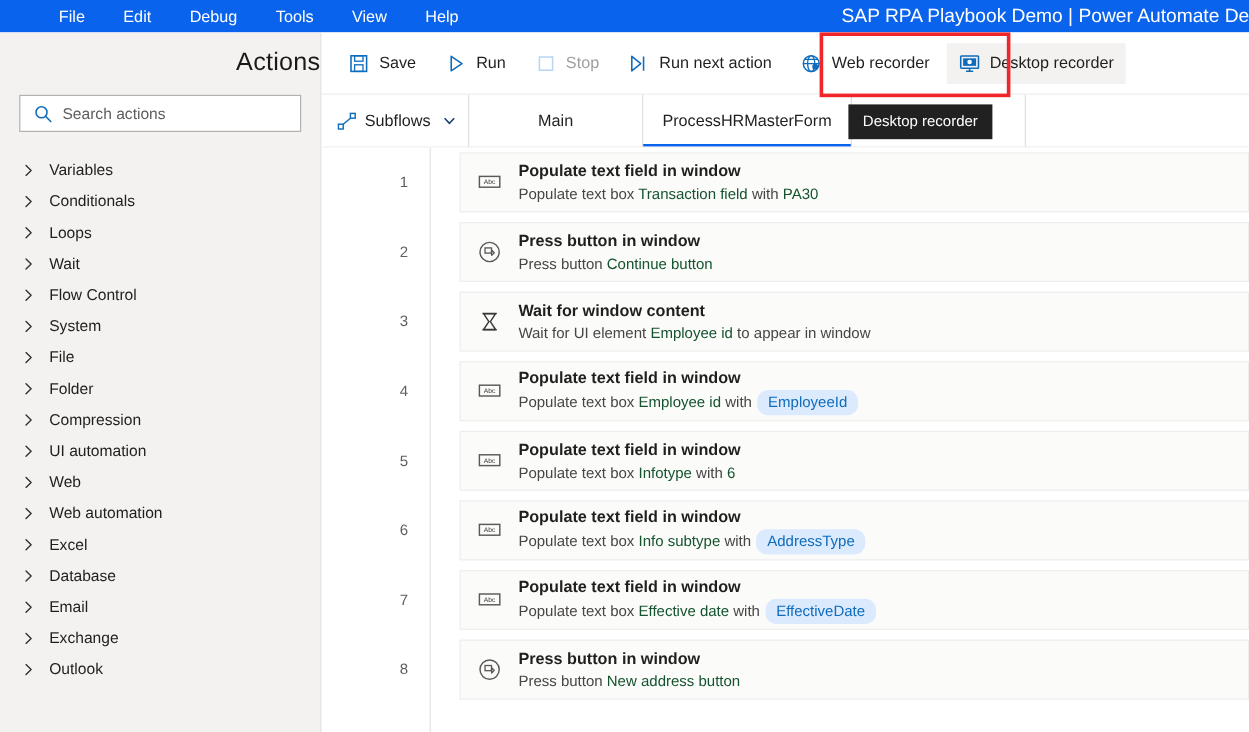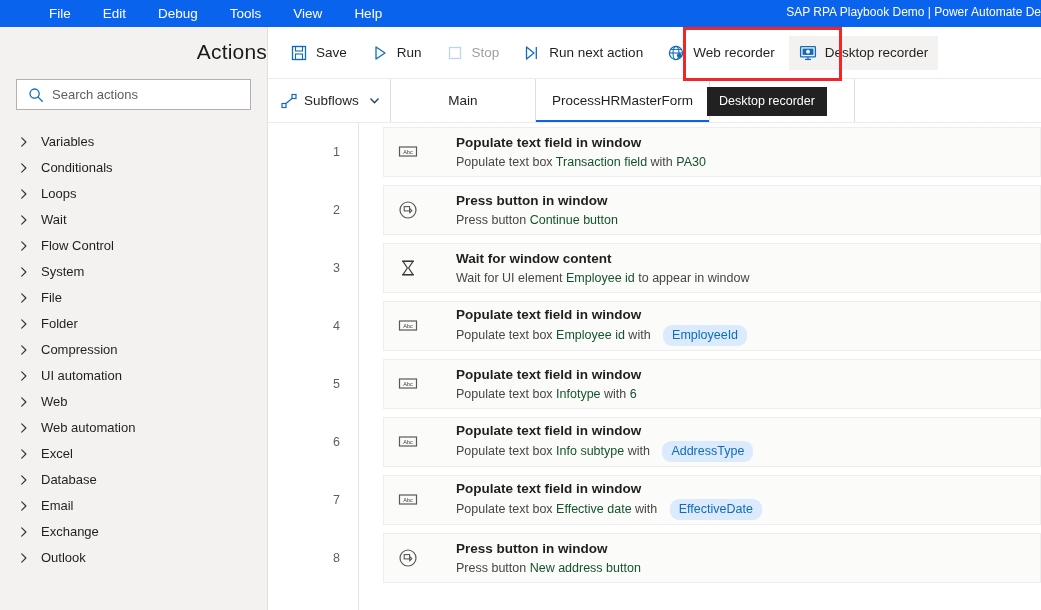--- a/index.html
+++ b/index.html
@@ -20,21 +20,21 @@
     color: #ffffff;
   }
   .menu-list { display: flex; align-items: center; margin-left: 38px; }
   .menu-item {
     font-size: 13.5px; color: #ffffff;
     padding: 3px 11px; margin-right: 10px;
     cursor: default; white-space: nowrap; line-height: 16px;
   }
   .title-text {
     position: absolute; right: 0px; top: 5px;
-    font-size: 12px; color: #ffffff; white-space: nowrap;
+    font-size: 16px; color: #ffffff; white-space: nowrap;
     padding-right: 0px;
   }
 
   
   .sidebar {
     position: absolute; top: 27px; left: 0; width: 268px; height: 583px;
     background: #f3f2f1;
     border-right: 1px solid #e2e0de;
     overflow: hidden;
   }
@@ -162,40 +162,39 @@
     font-size: 12.5px; color: #605e5c;
   }
   .row-card {
     margin-left: 25px; margin-top: 4px; margin-bottom: 4px;
     flex: 1;
     background: #fbfbfa;
     border: 1px solid #f0eeed;
     display: flex; align-items: center;
     padding-left: 14px;
     min-width: 0;
-    gap: 24px;
   }
   .row-ico { width: 20px; height: 20px; flex: none; margin-right: 14px; }
   .row-txt { min-width: 0; }
   .row-title {
     font-size: 13.5px; font-weight: bold; color: #201f1e;
     line-height: 18px; white-space: nowrap;
   }
   .row-desc {
     font-size: 12.5px; color: #484644; line-height: 18px;
     margin-top: 1px; white-space: nowrap;
   }
   .lnk { color: #14532d; }
   .pill {
     display: inline-block;
     background: #dbeafd; color: #0f6cbd;
     border-radius: 9px;
     padding: 1px 9px 2px 9px;
     font-size: 12.5px;
-    margin: 0 9px;
+    margin: 0 1px;
   }
 </style>
 </head>
 <body>
 
 <div id="app">
 
   <div class="titlebar">
     <div class="menu-list" id="menu-list">
         <div class="menu-item">File</div>

